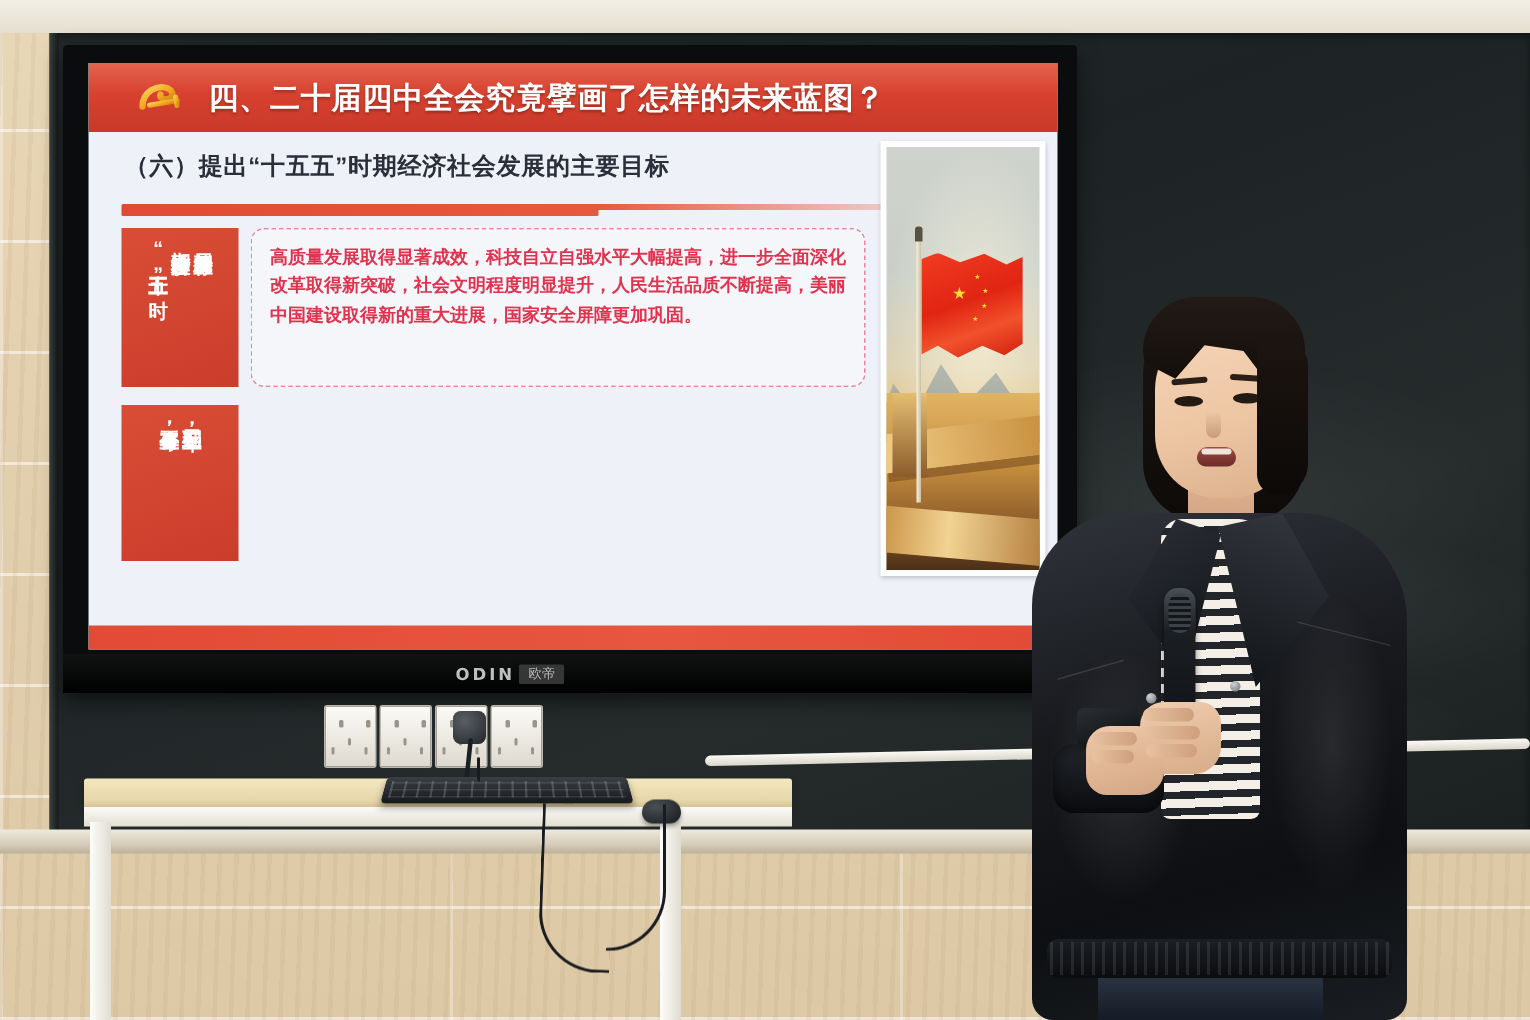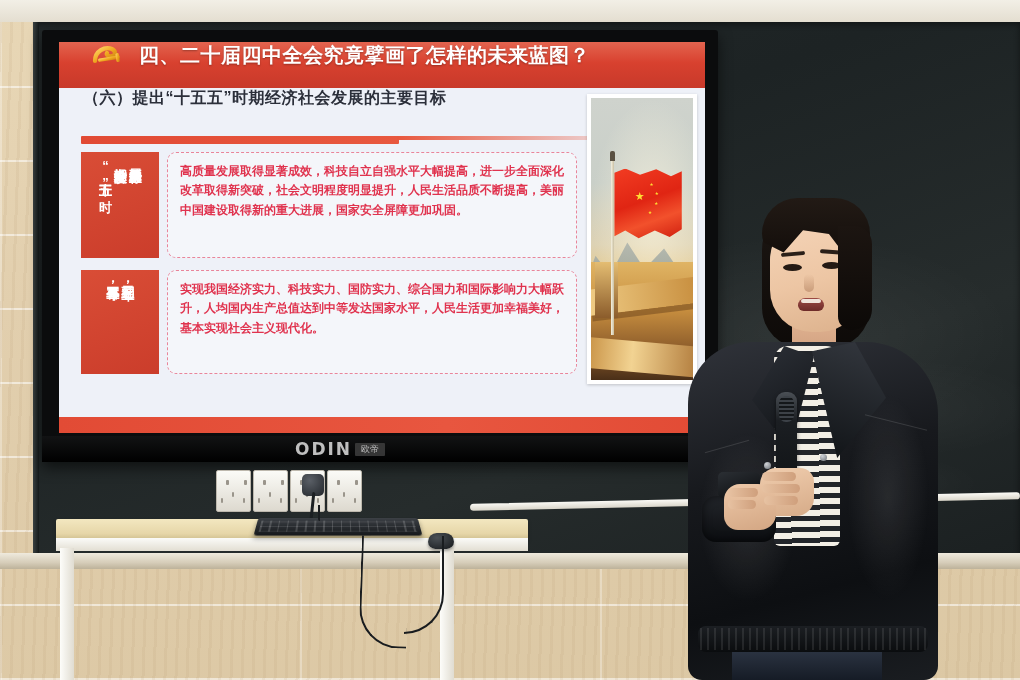--- a/index.html
+++ b/index.html
@@ -37,38 +37,38 @@
   .board-rail{position:absolute;left:0;top:553px;width:1020px;height:16px;
     background:linear-gradient(#efeadd,#d6cdb9 60%,#bdb29a);}
 
   
   .tv{position:absolute;left:42px;top:30px;width:676px;height:432px;
     background:#0b0c0d;border-radius:3px;
     box-shadow:0 6px 14px rgba(0,0,0,.55);}
   .tv-bezel-bottom{position:absolute;left:0;bottom:0;width:100%;height:26px;
     background:linear-gradient(#121314,#000);display:flex;align-items:center;justify-content:center;}
   .odin{display:flex;align-items:center;gap:3px;opacity:.92;transform:translateX(-40px);}
-  .odin-mark{font-size:17px;letter-spacing:2px;color:#cfcfcf;font-weight:700;
+  .odin-mark{font-size:11px;letter-spacing:2px;color:#cfcfcf;font-weight:700;
     font-family:"DejaVu Sans",sans-serif;}
   .odin-cn{font-size:9px;color:#c9c9c9;background:#3a3a3a;padding:0 6px;border-radius:1px;}
 
   .screen{position:absolute;left:17px;top:12px;width:646px;height:391px;
     background:#eef1f8;overflow:hidden;}
 
   
   .slide-title{position:absolute;left:0;top:0;width:100%;height:46px;
     background:linear-gradient(180deg,#e3644f 0%,#d8412f 45%,#c8392a 100%);
-    display:flex;}
+    display:flex;align-items:center;}
   .emblem{width:36px;height:26px;margin-left:30px;margin-right:14px;position:relative;flex:none;}
   .title-text{color:#fff;font-size:20px;font-weight:700;letter-spacing:.5px;
     text-shadow:0 1px 2px rgba(0,0,0,.3);}
 
   
   .slide-sub{position:absolute;left:0;top:46px;width:100%;height:46px;
-    display:flex;align-items:flex-start;}
+    display:flex;align-items:center;}
   .sub-text{margin-left:24px;font-size:16px;color:#2b2f3a;font-weight:600;letter-spacing:.5px;}
 
   .divider{position:absolute;left:22px;top:94px;height:8px;width:500px;}
   .divider .thick{position:absolute;left:0;top:0;width:318px;height:8px;
     background:linear-gradient(90deg,#e14a34,#e8583f);border-radius:1px;}
   .divider .thin{position:absolute;left:316px;top:0;width:222px;height:4px;
     background:linear-gradient(90deg,#e8573d,rgba(232,87,61,.15));}
 
   .slide-footer{position:absolute;left:0;bottom:0;width:100%;height:16px;
     background:linear-gradient(90deg,#e24b35,#e8563f 60%,#e24b35);}
@@ -298,21 +298,20 @@
           <span class="vcol">“十五五”时</span>
         </div>
         <div class="btext">高质量发展取得显著成效，科技自立自强水平大幅提高，进一步全面深化改革取得新突破，社会文明程度明显提升，人民生活品质不断提高，美丽中国建设取得新的重大进展，国家安全屏障更加巩固。</div>
       </div>
 
       <div class="block block-2">
         <div class="vlabel">
           <span class="vcol">到二〇三五年，</span>
           <span class="vcol">再奋斗五年，</span>
         </div>
-        <div class="btext">实现我国经济实力、科技实力、国防实力、综合国力和国际影响力大幅跃升，人均国内生产总值达到中等发达国家水平，人民生活更加幸福美好，基本实现社会主义现代化。</div>
       </div>
 
       <div class="pic">
         <div class="pic-inner">
           <div class="sky-haze"></div>
           <div class="mount"></div>
           <div class="wall-great"></div>
           <div class="tower"></div>
           <div class="pole"></div>
           <div class="flag">

